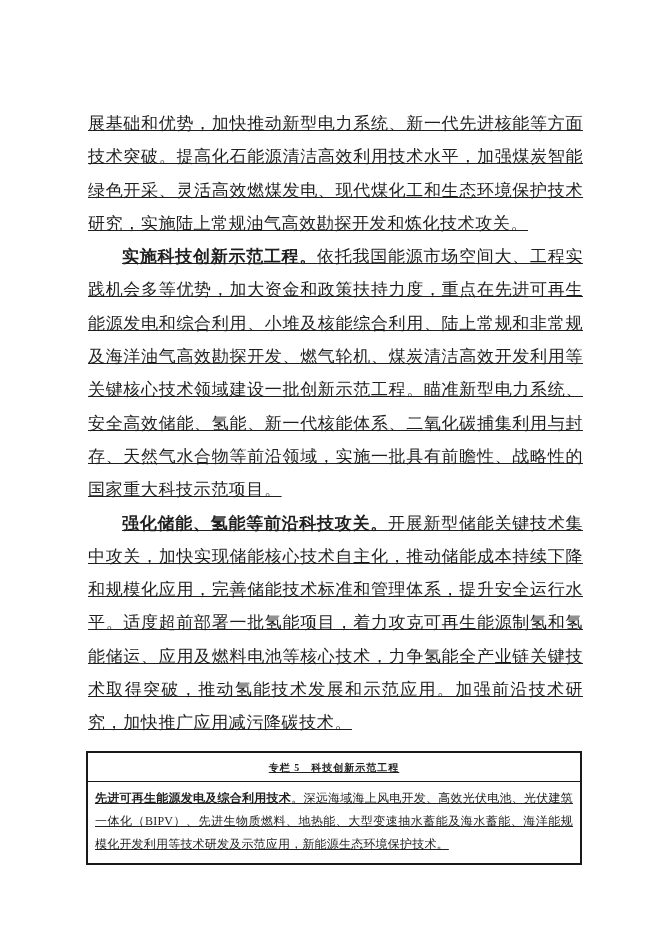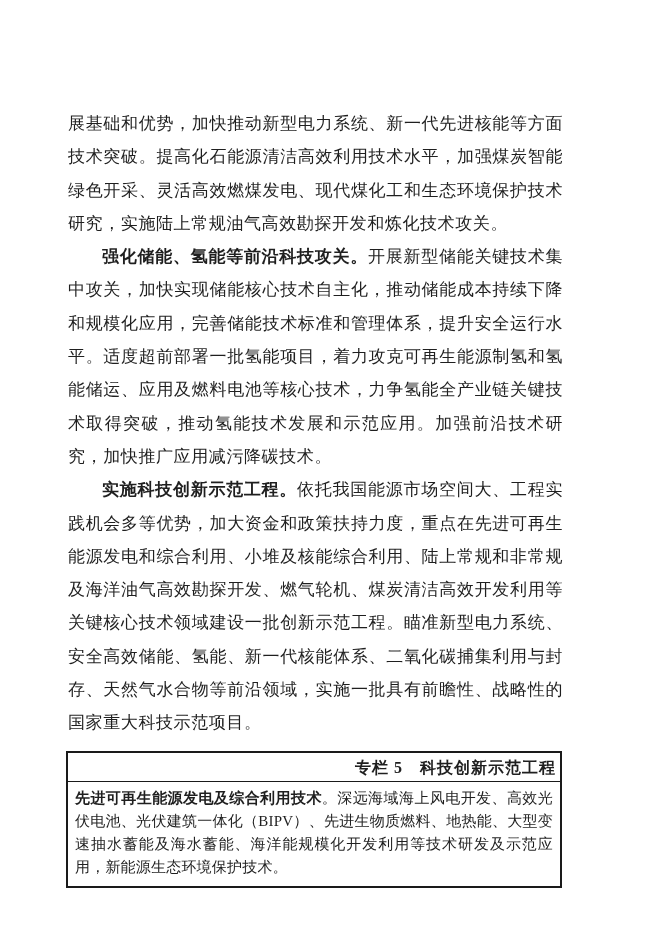--- a/index.html
+++ b/index.html
@@ -11,23 +11,24 @@
     position: relative;
     width: 661px;
     height: 935px;
     background: #ffffff;
     overflow: hidden;
     font-family: "Liberation Serif", "DejaVu Serif", serif;
     color: #1f1f1f;
   }
   .content {
     position: absolute;
-    left: 68px;
+    left: 88px;
     top: 107px;
     width: 495px;
+    text-decoration: underline;
   }
   .body-text p {
     margin: 0;
     font-size: 17px;
     line-height: 33.3px;
     letter-spacing: 0.6px;
     text-align: justify;
     text-justify: inter-ideograph;
   }
   .body-text p.indent {
@@ -38,30 +39,30 @@
   }
   .callout-box {
     margin-left: -2px;
     margin-top: 11px;
     width: 496px;
     border: 2px solid #1a1a1a;
     box-sizing: border-box;
     background: #ffffff;
   }
   .box-title {
-    text-align: right;
+    text-align: center;
     font-weight: bold;
-    font-size: 16px;
+    font-size: 10px;
     line-height: 18px;
     padding: 6px 4px 4px 4px;
     border-bottom: 1.5px solid #1a1a1a;
     letter-spacing: 1px;
   }
   .box-body {
-    font-size: 15px;
+    font-size: 12px;
     line-height: 23px;
     padding: 5px 7px 7px 7px;
     text-align: justify;
     text-justify: inter-ideograph;
     letter-spacing: 0.2px;
   }
   .page-number {
     position: absolute;
     left: 0;
     top: 836px;
@@ -71,22 +72,22 @@
     color: #1f1f1f;
   }
 </style>
 </head>
 <body>
 
 <div class="page">
   <div class="content">
     <div class="body-text">
       <p><span class="lead"></span><span>展基础和优势，加快推动新型电力系统、新一代先进核能等方面技术突破。提高化石能源清洁高效利用技术水平，加强煤炭智能绿色开采、灵活高效燃煤发电、现代煤化工和生态环境保护技术研究，实施陆上常规油气高效勘探开发和炼化技术攻关。</span></p>
+      <p class="indent"><span class="lead">实施科技创新示范工程。</span><span>依托我国能源市场空间大、工程实践机会多等优势，加大资金和政策扶持力度，重点在先进可再生能源发电和综合利用、小堆及核能综合利用、陆上常规和非常规及海洋油气高效勘探开发、燃气轮机、煤炭清洁高效开发利用等关键核心技术领域建设一批创新示范工程。瞄准新型电力系统、安全高效储能、氢能、新一代核能体系、二氧化碳捕集利用与封存、天然气水合物等前沿领域，实施一批具有前瞻性、战略性的国家重大科技示范项目。</span></p>
       <p class="indent"><span class="lead">强化储能、氢能等前沿科技攻关。</span><span>开展新型储能关键技术集中攻关，加快实现储能核心技术自主化，推动储能成本持续下降和规模化应用，完善储能技术标准和管理体系，提升安全运行水平。适度超前部署一批氢能项目，着力攻克可再生能源制氢和氢能储运、应用及燃料电池等核心技术，力争氢能全产业链关键技术取得突破，推动氢能技术发展和示范应用。加强前沿技术研究，加快推广应用减污降碳技术。</span></p>
-      <p class="indent"><span class="lead">实施科技创新示范工程。</span><span>依托我国能源市场空间大、工程实践机会多等优势，加大资金和政策扶持力度，重点在先进可再生能源发电和综合利用、小堆及核能综合利用、陆上常规和非常规及海洋油气高效勘探开发、燃气轮机、煤炭清洁高效开发利用等关键核心技术领域建设一批创新示范工程。瞄准新型电力系统、安全高效储能、氢能、新一代核能体系、二氧化碳捕集利用与封存、天然气水合物等前沿领域，实施一批具有前瞻性、战略性的国家重大科技示范项目。</span></p>
     </div>
 
     <div class="callout-box">
       <div class="box-title">专栏 5　科技创新示范工程</div>
       <div class="box-body"><span class="lead">先进可再生能源发电及综合利用技术</span><span>。深远海域海上风电开发、高效光伏电池、光伏建筑一体化（BIPV）、先进生物质燃料、地热能、大型变速抽水蓄能及海水蓄能、海洋能规模化开发利用等技术研发及示范应用，新能源生态环境保护技术。</span></div>
     </div>
   </div>
 
 </div>
 

